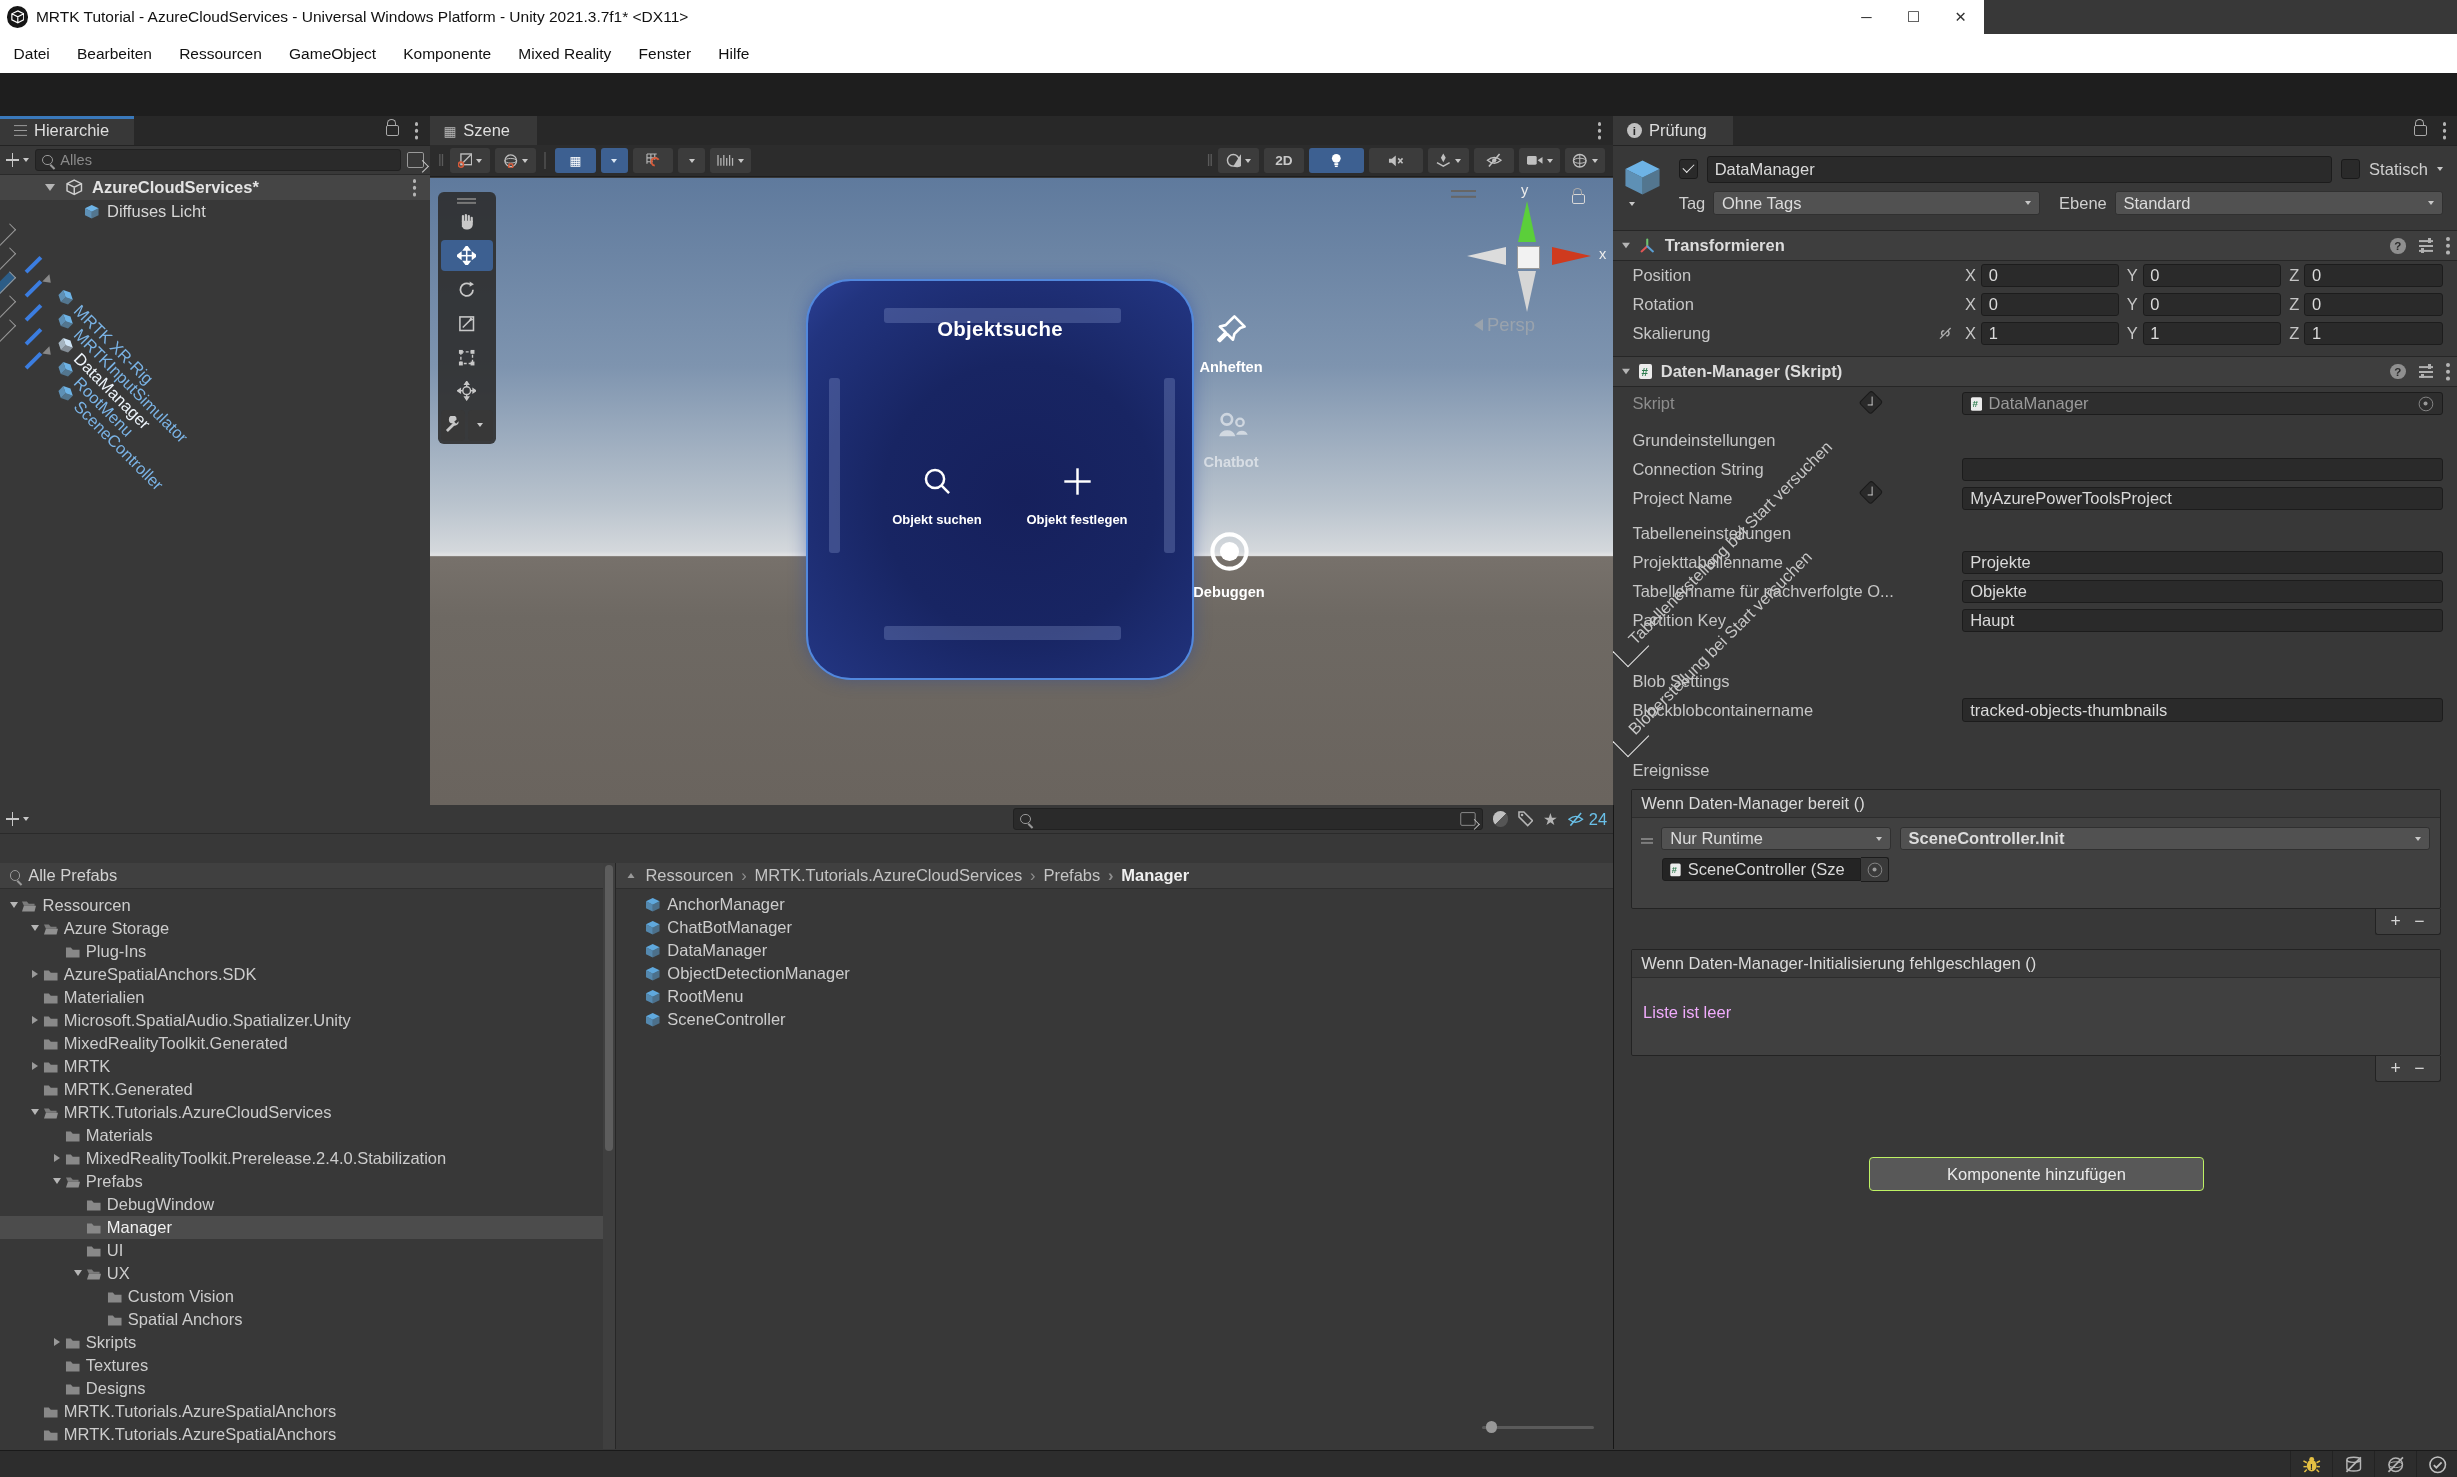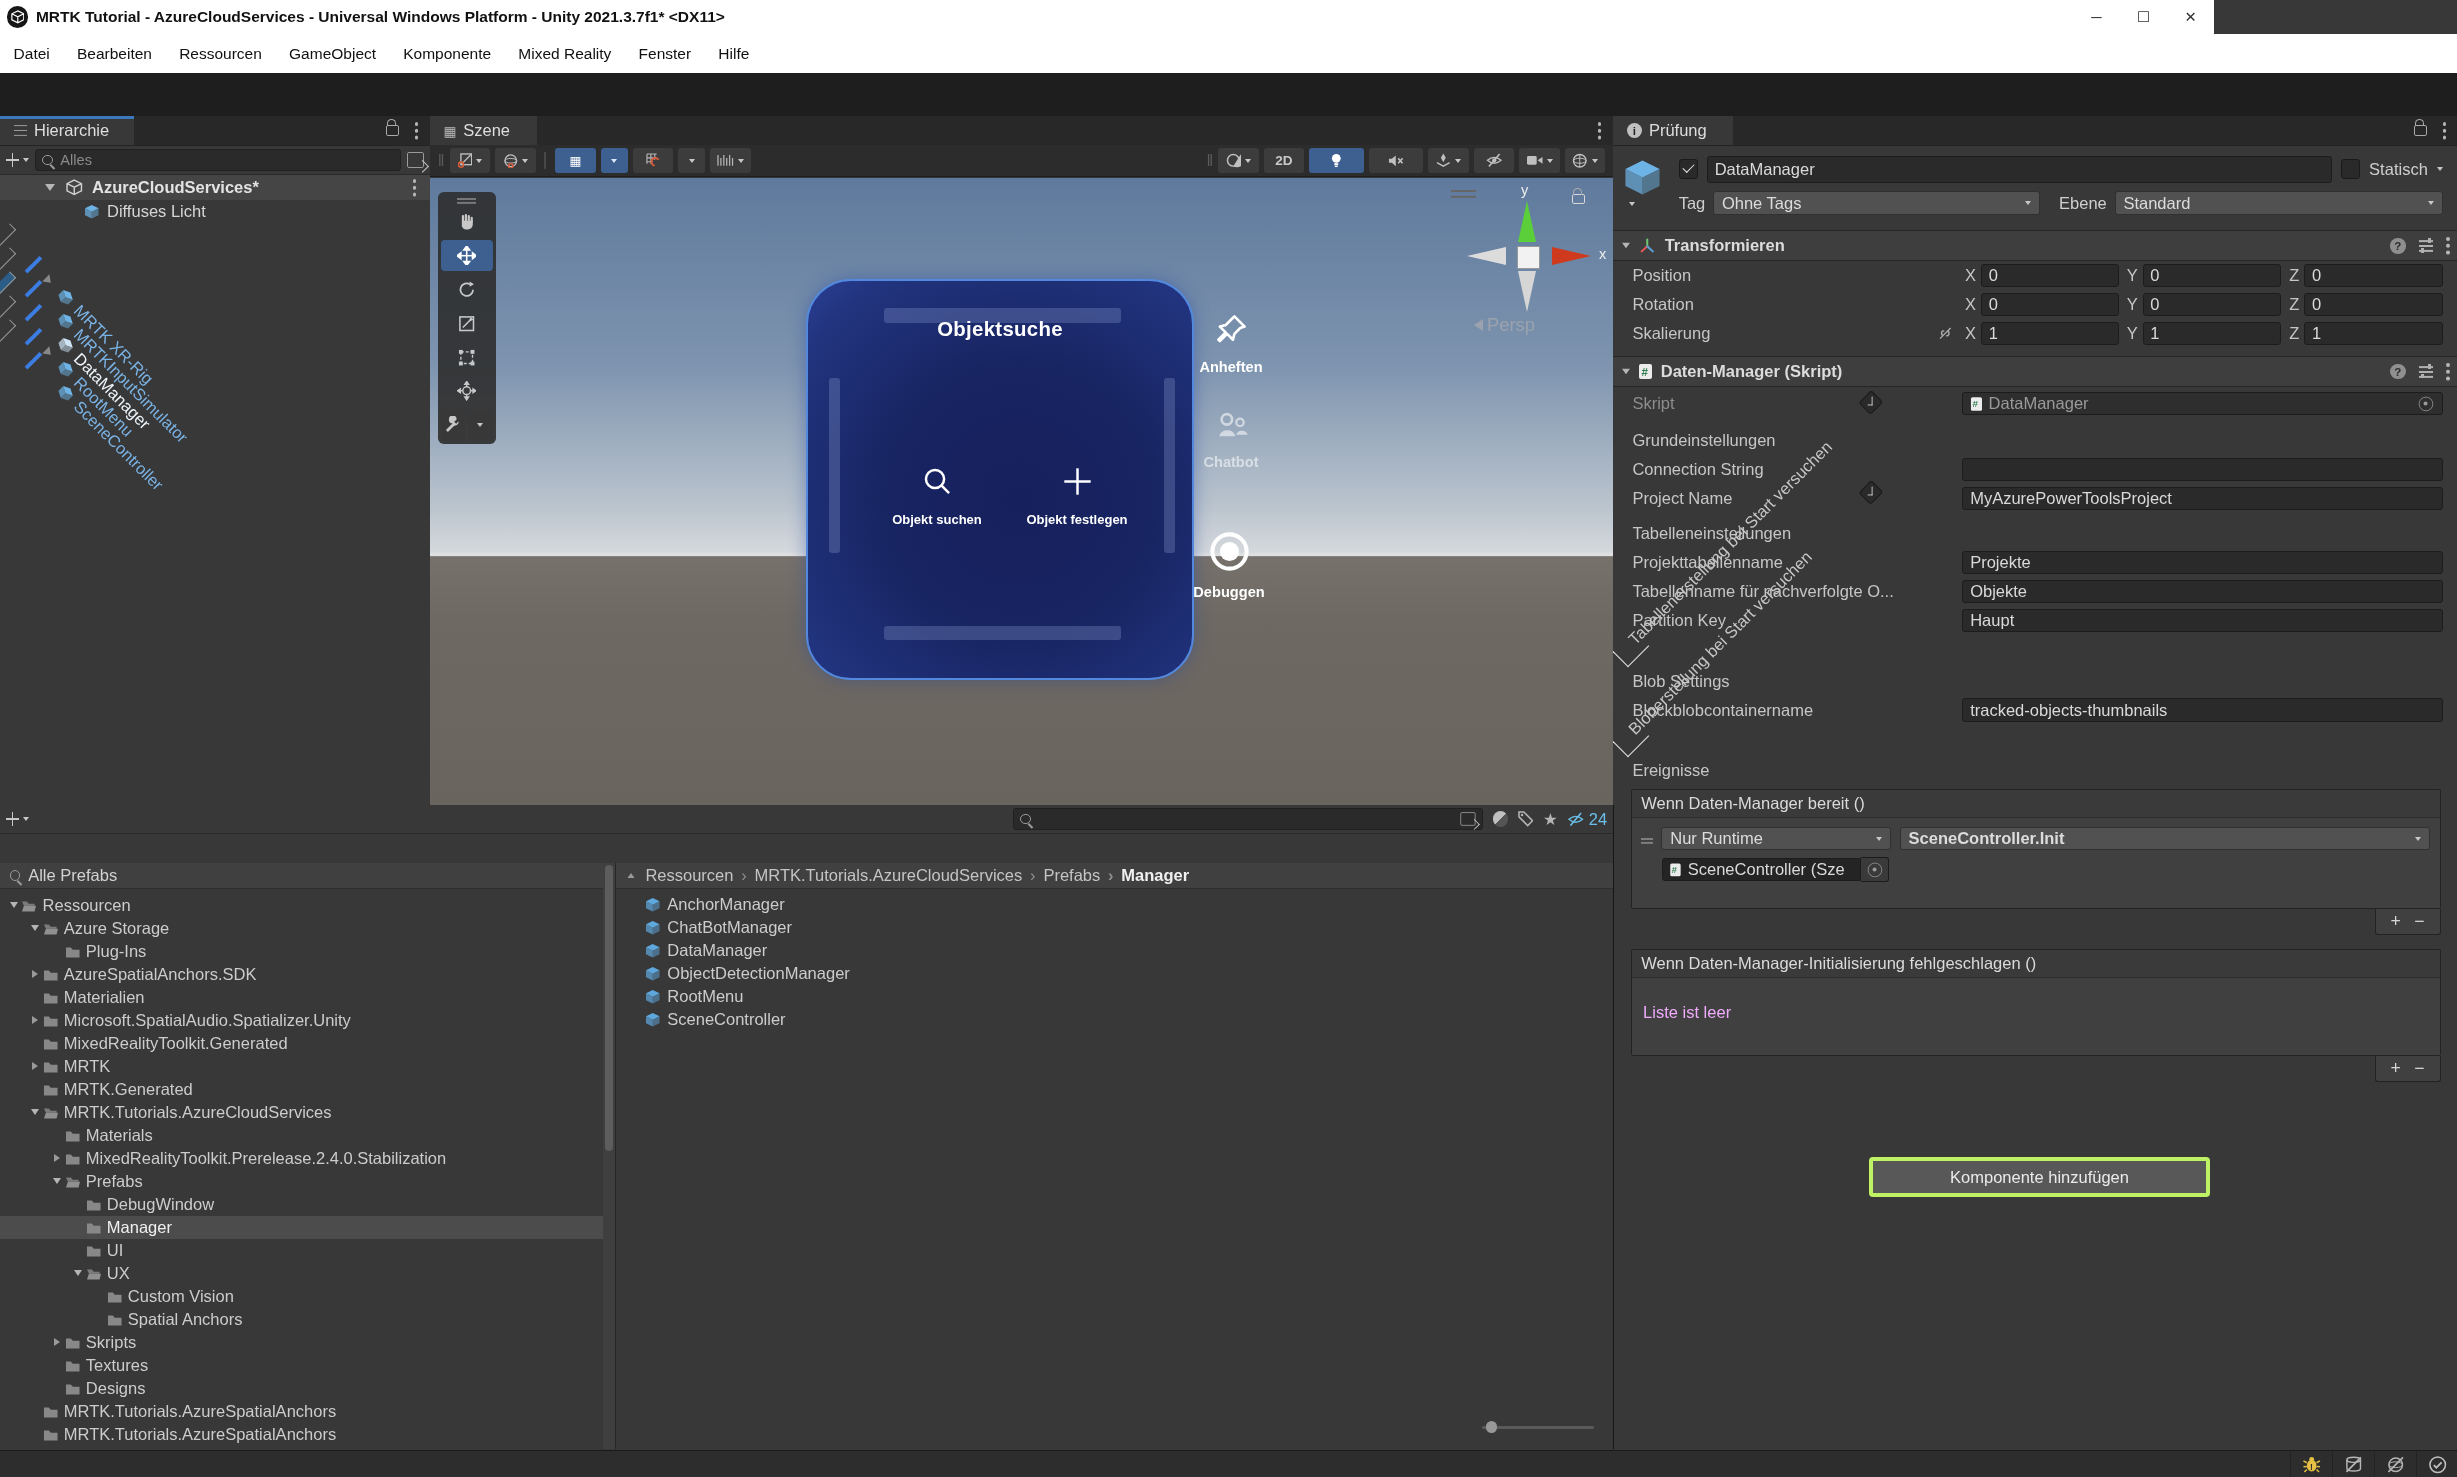--- a/index.html
+++ b/index.html
@@ -3,22 +3,22 @@
 <meta charset="utf-8">
 <style>
   html,body{margin:0;padding:0;background:#111;}
   #root{position:relative;width:2458px;height:1478px;overflow:hidden;
     font-family:"Liberation Sans","DejaVu Sans",sans-serif;font-size:16.5px;color:#cfcfcf;
     background:#383838;-webkit-font-smoothing:antialiased;}
   .abs{position:absolute;}
   .flex{display:flex;align-items:center;}
 
   
-  #titlebar{position:absolute;left:0;top:0;width:2214px;height:34px;background:#fff;color:#111;
-    display:flex;align-items:center;font-weight:bold;}
+  #titlebar{position:absolute;left:0;top:0;width:1984px;height:34px;background:#fff;color:#111;
+    display:flex;align-items:center;}
   #menubar{position:absolute;left:0;top:34px;width:2458px;height:39px;background:#fff;color:#111;
     display:flex;align-items:center;font-size:15.5px;}
   #menubar .mitem{padding:0 13.6px;height:39px;line-height:39px;cursor:default;}
   .win-ctl{width:47px;height:34px;text-align:center;line-height:34px;color:#333;font-size:14.6px;}
   .unity-badge{width:21.3px;height:21.3px;border-radius:50%;background:#161616;margin:0 7.8px 0 6.8px;
     display:flex;align-items:center;justify-content:center;}
 
   
   #toolbar{position:absolute;left:0;top:73px;width:2458px;height:44px;background:#1e1e1e;
     border-bottom:1px solid #141414;}
@@ -173,21 +173,21 @@
   .frow{display:flex;align-items:center;height:29px;padding-left:19.4px;}
   .frow .f-input{flex:1;margin-right:15.5px;}
   .frow.hdr{height:29px;margin-top:5.8px;}
   .evbox{margin:3.9px 17.5px 0 17.5px;border:1px solid #232323;background:#404040;border-radius:1.9px;}
   .evhead{height:27px;background:#3a3a3a;border-bottom:1px solid #2c2c2c;display:flex;align-items:center;
     padding:0 9.7px;color:#dadada;}
   .evfoot{display:flex;justify-content:flex-end;margin:0 17.5px;}
   .pm{width:64px;height:25px;background:#404040;border:1px solid #232323;border-top:none;border-radius:0 0 2.9px 2.9px;
     display:flex;align-items:center;justify-content:center;gap:13.6px;color:#d6d6d6;font-size:17.5px;}
   #addcomp{position:absolute;left:256px;top:1041px;width:333px;height:32px;background:#585858;
-    border:4px solid #bef264;border-radius:3.9px;display:flex;align-items:center;justify-content:center;color:#eaeaea;}
+    border:1px solid #bef264;border-radius:3.9px;display:flex;align-items:center;justify-content:center;color:#eaeaea;}
 
   
   #project{left:0;top:805px;width:1613px;height:644px;border-right:1px solid #161616;overflow:hidden;}
   #proj-cols{position:absolute;left:0;top:58px;bottom:0;width:100%;display:flex;}
   #proj-left{width:615px;position:relative;border-right:1px solid #272727;overflow:hidden;}
   #proj-right{flex:1;position:relative;overflow:hidden;}
   .colhead{height:25px;background:#404040;border-bottom:1px solid #2e2e2e;display:flex;align-items:center;
     padding:0 9.7px;gap:7.8px;color:#d2d2d2;}
   .trow{height:23px;display:flex;align-items:center;white-space:nowrap;color:#cccccc;}
   .trow .t-arr{width:15.5px;flex:none;display:flex;justify-content:center;}

